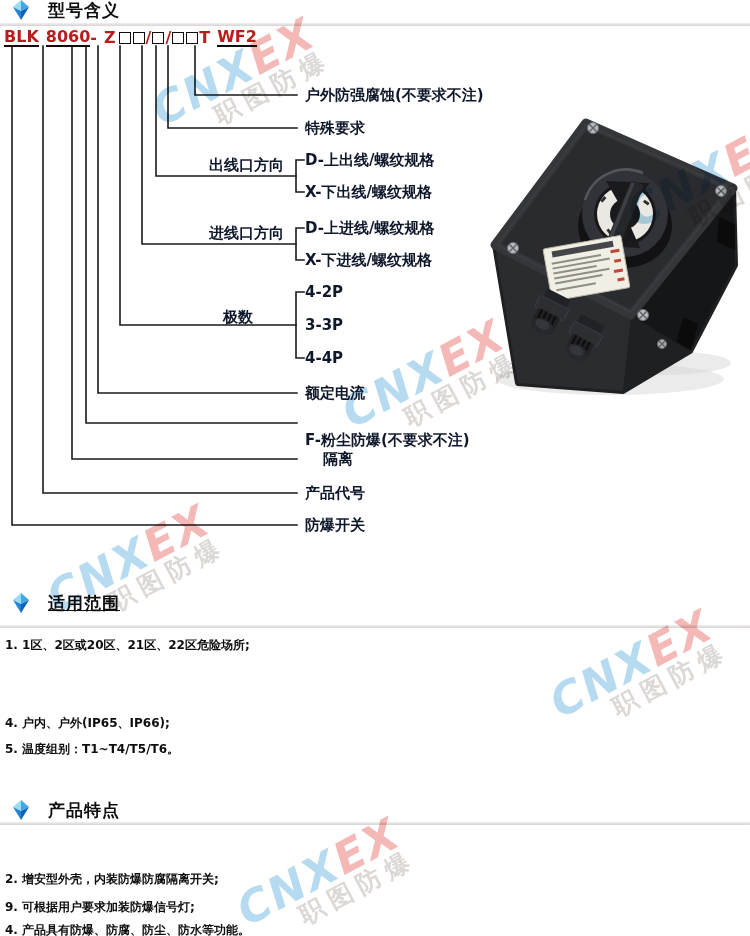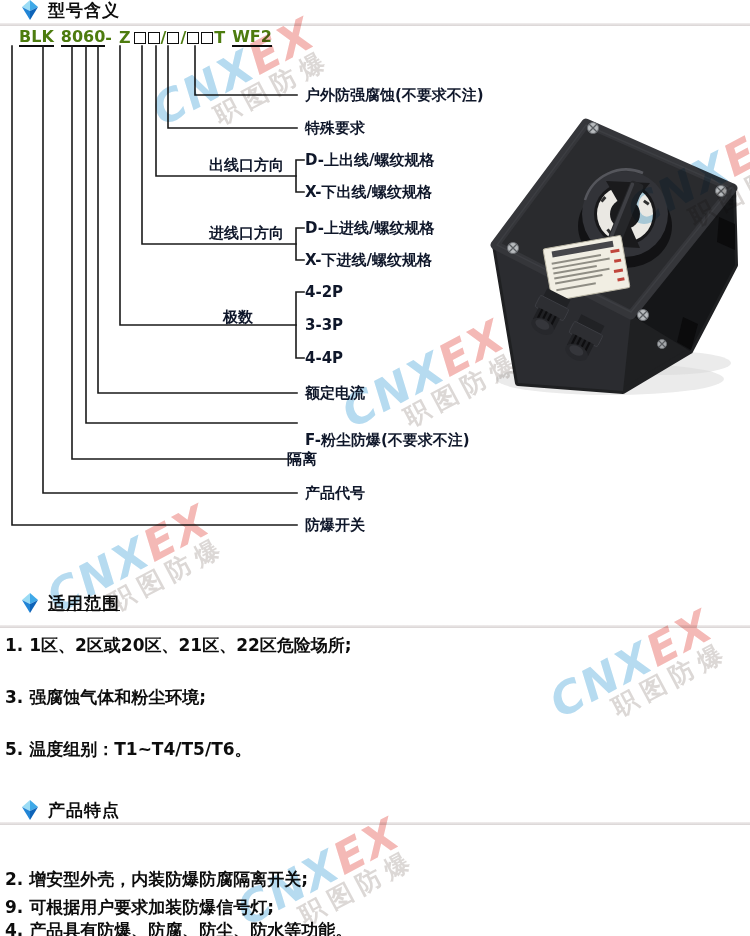--- a/index.html
+++ b/index.html
@@ -8,40 +8,40 @@
     font-family:"DejaVu Sans","Liberation Sans",sans-serif;
     color:#111;overflow:hidden;
   }
   
   .wm{position:absolute;transform:rotate(-28deg);mix-blend-mode:multiply;pointer-events:none;white-space:nowrap;}
   .wm-brand{font-size:44px;font-weight:bold;font-style:italic;letter-spacing:2px;line-height:1;}
   .wm-c{color:#b6dbf0;}
   .wm-e{color:#f4b9b6;}
   .wm-sub{font-size:25px;font-weight:bold;color:#dcd8d6;letter-spacing:7px;line-height:1;margin:-3px 0 0 52px;}
   
-  .section-header{position:absolute;left:21px;display:flex;align-items:center;gap:9px;height:20px;}
+  .section-header{position:absolute;left:12px;display:flex;align-items:center;gap:18px;height:20px;}
   .section-title{font-size:17px;font-weight:bold;letter-spacing:1px;color:#0d0d0d;}
   .rule{position:absolute;left:0;width:750px;height:3px;background:linear-gradient(180deg,#f1eeee,#d9d4d4);}
   
   .diagram{position:absolute;left:0;top:0;width:750px;height:560px;}
   .model-string{
     position:absolute;left:4px;top:28px;display:flex;align-items:center;
-    font-size:16px;font-weight:bold;color:#4d7c0f;line-height:17px;white-space:pre;margin-left:15px;
+    font-size:16px;font-weight:bold;color:#b91c1c;line-height:17px;white-space:pre;
   }
   .ms{margin-right:2px;}
   .u{border-bottom:2px solid #0d0d0d;}
   .gap-l{margin-left:5px;}
   .box-slot{width:10px;height:10px;border:1.7px solid #0d0d0d;display:inline-block;margin:0 1px;}
   .tree-svg{position:absolute;left:0;top:0;}
   .dlabel{position:absolute;height:18px;line-height:18px;font-size:15px;font-weight:bold;color:#0f172a;white-space:nowrap;}
   .dlabel-right{text-align:right;}
   
   .photo{position:absolute;left:488px;top:98px;width:250px;height:300px;}
   
-  .list-item{position:absolute;left:5px;height:19px;line-height:19px;font-size:17px;font-weight:600;color:#0d0d0d;white-space:nowrap;}
+  .list-item{position:absolute;left:5px;height:19px;line-height:19px;font-size:12px;font-weight:600;color:#0d0d0d;white-space:nowrap;}
 </style>
 </head>
 <body>
 
 <div class="page">
 
   <div class="photo">
     <svg width="250" height="300" viewBox="0 0 250 300">
 
       <ellipse cx="122" cy="281" rx="114" ry="16" fill="#e4e4e4" opacity="0.75"></ellipse>
@@ -176,38 +176,38 @@
     <div class="dlabel" style="left:305px;top:219px;">D-上进线/螺纹规格</div>
     <div class="dlabel" style="left:305px;top:251px;">X-下进线/螺纹规格</div>
 
     <div class="dlabel dlabel-right" style="right:497px;top:308px;">极数</div>
     <div class="dlabel" style="left:305px;top:283px;">4-2P</div>
     <div class="dlabel" style="left:305px;top:316px;">3-3P</div>
     <div class="dlabel" style="left:305px;top:349px;">4-4P</div>
 
     <div class="dlabel" style="left:305px;top:384px;">额定电流</div>
     <div class="dlabel" style="left:305px;top:431px;">F-粉尘防爆(不要求不注)</div>
-    <div class="dlabel" style="left:287px;top:450px;">隔离</div>
+    <div class="dlabel" style="left:323px;top:450px;">隔离</div>
     <div class="dlabel" style="left:305px;top:484px;">产品代号</div>
     <div class="dlabel" style="left:305px;top:516px;">防爆开关</div>
   </div>
 
   <div class="section-header" style="top:593px;text-decoration:underline;">
     <svg width="18" height="22" viewBox="0 0 18 22">
       <polygon points="9,1 1,8 9,12" fill="#9bdcf5"></polygon>
       <polygon points="9,1 17,8 9,12" fill="#3fa9e8"></polygon>
       <polygon points="1,8 9,21 9,12" fill="#2285d6"></polygon>
       <polygon points="17,8 9,21 9,12" fill="#0e63b8"></polygon>
     </svg>
     <span class="section-title">适用范围</span>
   </div>
   <div class="rule" style="top:625px;"></div>
 
   <div class="list-item" style="top:636px;">1. 1区、2区或20区、21区、22区危险场所;</div>
-  <div class="list-item" style="top:688px;">3. 强腐蚀气体和粉尘环境;</div>
+  <div class="list-item" style="top:714px;">4. 户内、户外(IP65、IP66);</div>
   <div class="list-item" style="top:740px;">5. 温度组别：T1~T4/T5/T6。</div>
 
   <div class="section-header" style="top:800px;">
     <svg width="18" height="22" viewBox="0 0 18 22">
       <polygon points="9,1 1,8 9,12" fill="#9bdcf5"></polygon>
       <polygon points="9,1 17,8 9,12" fill="#3fa9e8"></polygon>
       <polygon points="1,8 9,21 9,12" fill="#2285d6"></polygon>
       <polygon points="17,8 9,21 9,12" fill="#0e63b8"></polygon>
     </svg>
     <span class="section-title">产品特点</span>

